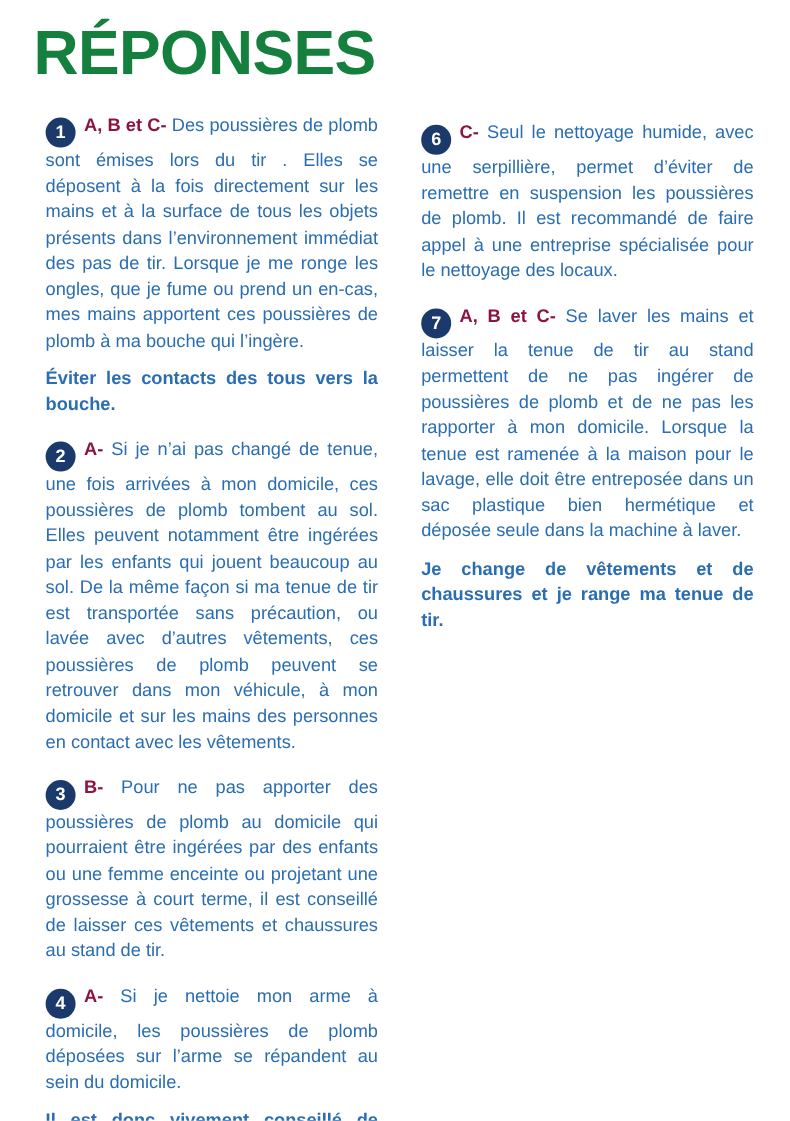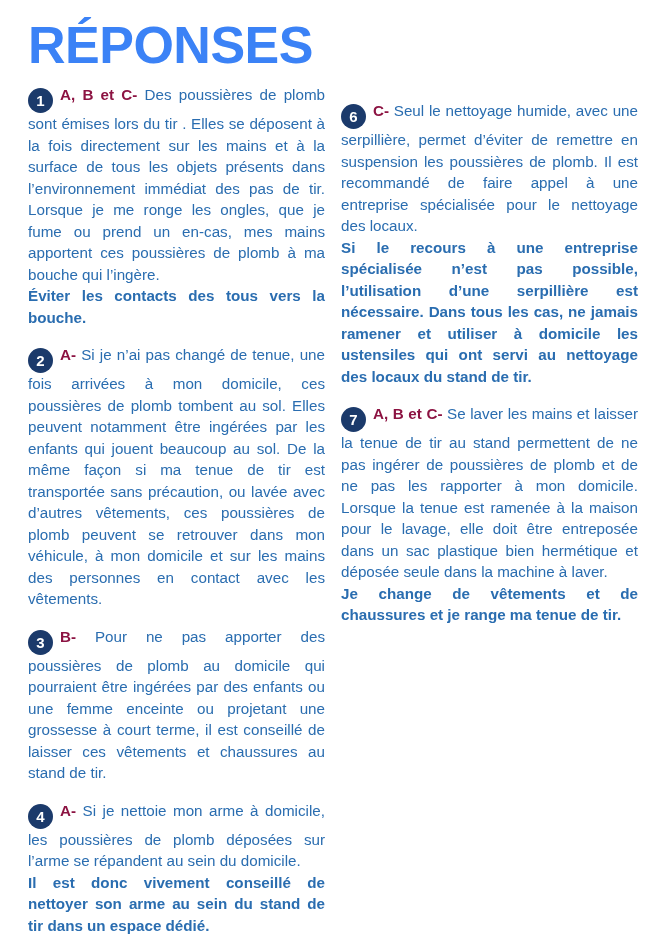--- a/index.html
+++ b/index.html
@@ -16,41 +16,41 @@
   .page {
     position: relative;
     width: 658px;
     height: 934px;
     box-sizing: border-box;
     padding: 0;
   }
   .page-title {
     margin: 0;
     padding: 16px 16px 0 28px;
-    color: #3b82f6;
+    color: #15803d;
     font-size: 52px;
     line-height: 58px;
     font-weight: bold;
     letter-spacing: -0.5px;
   }
   .columns {
     display: flex;
     gap: 16px;
     padding: 10px 20px 0 28px;
     box-sizing: border-box;
   }
   .column {
     width: 297px;
     flex: 0 0 297px;
   }
   .answer {
     margin-bottom: 16px;
   }
   .answer p {
-    margin: 0;
+    margin: 10px;
     color: #2a6db0;
     font-size: 15.2px;
     line-height: 21.5px;
     text-align: justify;
     text-justify: inter-word;
   }
   .answer p.body {
     text-indent: 0;
   }
   .badge {
@@ -119,21 +119,20 @@
 
     </div>
 
     <div class="column">
 
       <div class="answer">
       </div>
 
       <div class="answer">
         <p class="body"><span class="badge">6</span><span class="letters">C</span><span class="dash">-</span> <span>Seul le nettoyage humide, avec une serpillière, permet d’éviter de remettre en suspension les poussières de plomb. Il est recommandé de faire appel à une entreprise spécialisée pour le nettoyage des locaux.</span></p>
-        <p class="conclusion">Si le recours à une entreprise spécialisée n’est pas possible, l’utilisation d’une serpillière est nécessaire. Dans tous les cas, ne jamais ramener et utiliser à domicile les ustensiles qui ont servi au nettoyage des locaux du stand de tir.</p>
       </div>
 
       <div class="answer">
         <p class="body"><span class="badge">7</span><span class="letters">A, B et C</span><span class="dash">-</span> <span>Se laver les mains et laisser la tenue de tir au stand permettent de ne pas ingérer de poussières de plomb et de ne pas les rapporter à mon domicile. Lorsque la tenue est ramenée à la maison pour le lavage, elle doit être entreposée dans un sac plastique bien hermétique et déposée seule dans la machine à laver.</span></p>
         <p class="conclusion">Je change de vêtements et de chaussures et je range ma tenue de tir.</p>
       </div>
 
     </div>
 
   </div>

